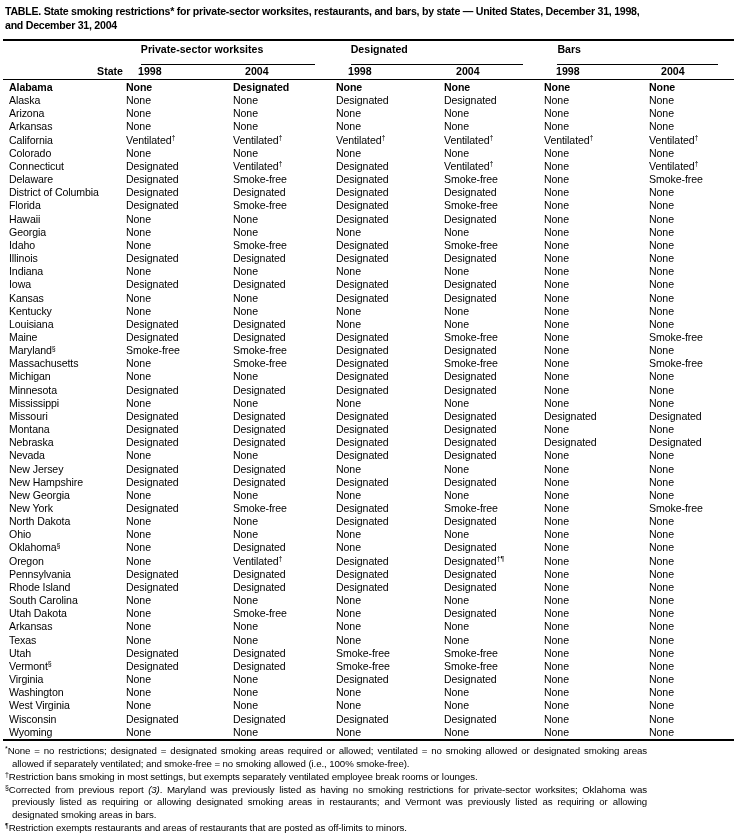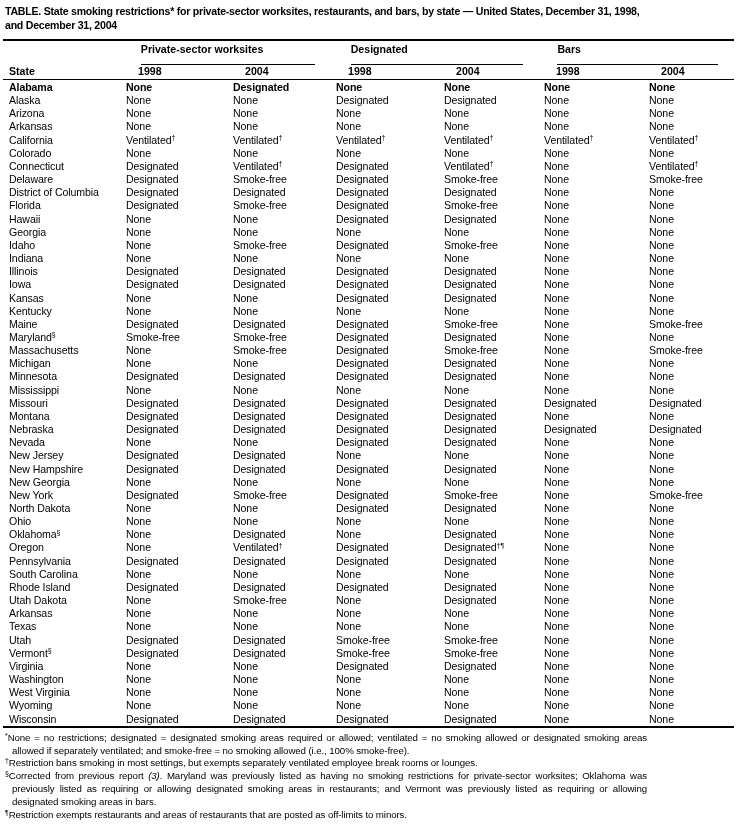--- a/index.html
+++ b/index.html
@@ -44,21 +44,21 @@
   .group-label {
     display:block; margin:0 auto; width:83%;
     text-align:left; line-height:12px;
     border-bottom:1px solid #000; padding-bottom:9px;
   }
   tr.year-row th {
     height:14px; line-height:13px;
     border-bottom:1.5px solid #000;
     padding-bottom:1px;
   }
-  tr.year-row th.state-h { padding-left:6px; }
+  tr.year-row th.state-h { padding-left:6px;text-align:right; }
   tr.year-row th.year-h { padding-left:15px; }
 
   tbody td {
     font-size:10.6px; line-height:13.15px;
     padding:0 0 0 3px; white-space:nowrap;
     letter-spacing:-0.1px;
   }
   tbody td.state { padding-left:6px; }
   tbody tr:first-child td { padding-top:1px;font-weight:bold; }
 
@@ -228,38 +228,38 @@
         <tr>
           <td class="state">Idaho</td>
           <td>None</td>
           <td>Smoke-free</td>
           <td>Designated</td>
           <td>Smoke-free</td>
           <td>None</td>
           <td>None</td>
         </tr>
         <tr>
+          <td class="state">Illinois</td>
+          <td>Designated</td>
+          <td>Designated</td>
+          <td>Designated</td>
+          <td>Designated</td>
+          <td>None</td>
+          <td>None</td>
+        </tr>
+        <tr>
           <td class="state">Indiana</td>
           <td>None</td>
           <td>None</td>
           <td>None</td>
           <td>None</td>
           <td>None</td>
           <td>None</td>
         </tr>
         <tr>
-          <td class="state">Illinois</td>
-          <td>Designated</td>
-          <td>Designated</td>
-          <td>Designated</td>
-          <td>Designated</td>
-          <td>None</td>
-          <td>None</td>
-        </tr>
-        <tr>
           <td class="state">Iowa</td>
           <td>Designated</td>
           <td>Designated</td>
           <td>Designated</td>
           <td>Designated</td>
           <td>None</td>
           <td>None</td>
         </tr>
         <tr>
           <td class="state">Kansas</td>
@@ -273,20 +273,29 @@
         <tr>
           <td class="state">Kentucky</td>
           <td>None</td>
           <td>None</td>
           <td>None</td>
           <td>None</td>
           <td>None</td>
           <td>None</td>
         </tr>
         <tr>
+          <td class="state">Louisiana</td>
+          <td>Designated</td>
+          <td>Designated</td>
+          <td>None</td>
+          <td>None</td>
+          <td>None</td>
+          <td>None</td>
+        </tr>
+        <tr>
           <td class="state">Maine</td>
           <td>Designated</td>
           <td>Designated</td>
           <td>Designated</td>
           <td>Smoke-free</td>
           <td>None</td>
           <td>Smoke-free</td>
         </tr>
         <tr>
           <td class="state">Maryland<sup>§</sup></td>
@@ -444,38 +453,38 @@
         <tr>
           <td class="state">Pennsylvania</td>
           <td>Designated</td>
           <td>Designated</td>
           <td>Designated</td>
           <td>Designated</td>
           <td>None</td>
           <td>None</td>
         </tr>
         <tr>
+          <td class="state">Rhode Island</td>
+          <td>Designated</td>
+          <td>Designated</td>
+          <td>Designated</td>
+          <td>Designated</td>
+          <td>None</td>
+          <td>None</td>
+        </tr>
+        <tr>
           <td class="state">South Carolina</td>
           <td>None</td>
           <td>None</td>
           <td>None</td>
           <td>None</td>
           <td>None</td>
           <td>None</td>
         </tr>
         <tr>
-          <td class="state">Rhode Island</td>
-          <td>Designated</td>
-          <td>Designated</td>
-          <td>Designated</td>
-          <td>Designated</td>
-          <td>None</td>
-          <td>None</td>
-        </tr>
-        <tr>
           <td class="state">Utah Dakota</td>
           <td>None</td>
           <td>Smoke-free</td>
           <td>None</td>
           <td>Designated</td>
           <td>None</td>
           <td>None</td>
         </tr>
         <tr>
           <td class="state">Arkansas</td>
@@ -534,34 +543,34 @@
         <tr>
           <td class="state">West Virginia</td>
           <td>None</td>
           <td>None</td>
           <td>None</td>
           <td>None</td>
           <td>None</td>
           <td>None</td>
         </tr>
         <tr>
+          <td class="state">Wisconsin</td>
+          <td>Designated</td>
+          <td>Designated</td>
+          <td>Designated</td>
+          <td>Designated</td>
+          <td>None</td>
+          <td>None</td>
+        </tr>
+        <tr>
           <td class="state">Wyoming</td>
           <td>None</td>
           <td>None</td>
           <td>None</td>
           <td>None</td>
-          <td>None</td>
-          <td>None</td>
-        </tr>
-        <tr>
-          <td class="state">Wisconsin</td>
-          <td>Designated</td>
-          <td>Designated</td>
-          <td>Designated</td>
-          <td>Designated</td>
           <td>None</td>
           <td>None</td>
         </tr>
       </tbody>
   </table>
 
   <div class="footnotes">
       <div class="fn"><sup class="m">*</sup>None = no restrictions; designated = designated smoking areas required or allowed; ventilated = no smoking allowed or designated smoking areas allowed if separately ventilated; and smoke-free = no smoking allowed (i.e., 100% smoke-free).</div>
       <div class="fn"><sup class="m">†</sup>Restriction bans smoking in most settings, but exempts separately ventilated employee break rooms or lounges.</div>
       <div class="fn"><sup class="m">§</sup>Corrected from previous report <i>(3)</i>. Maryland was previously listed as having no smoking restrictions for private-sector worksites; Oklahoma was previously listed as requiring or allowing designated smoking areas in restaurants; and Vermont was previously listed as requiring or allowing designated smoking areas in bars.</div>

